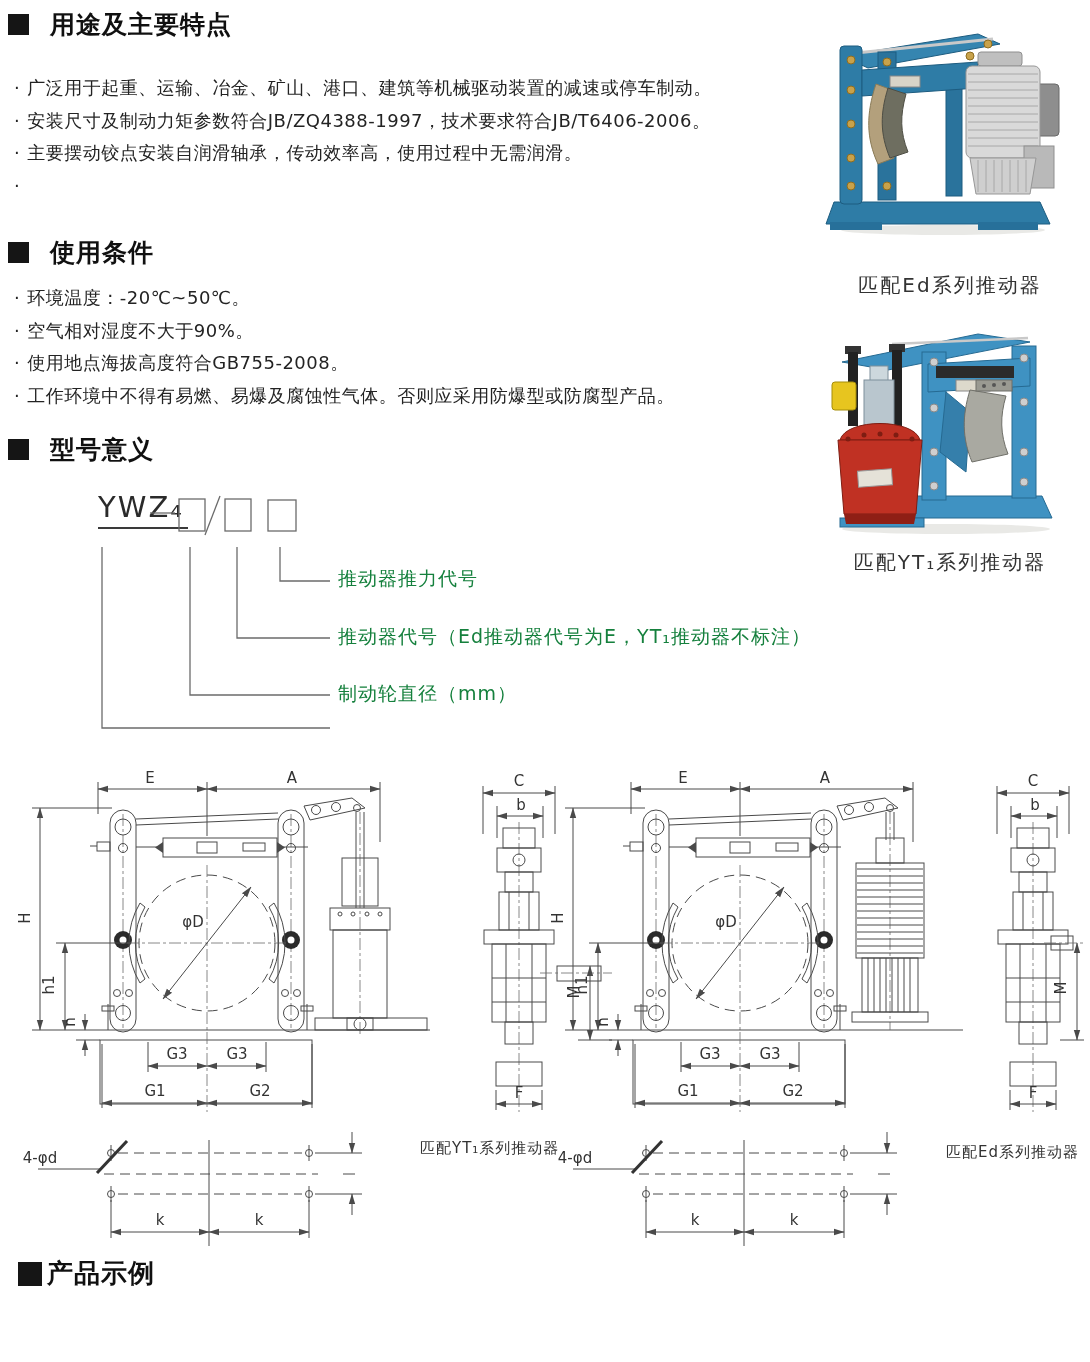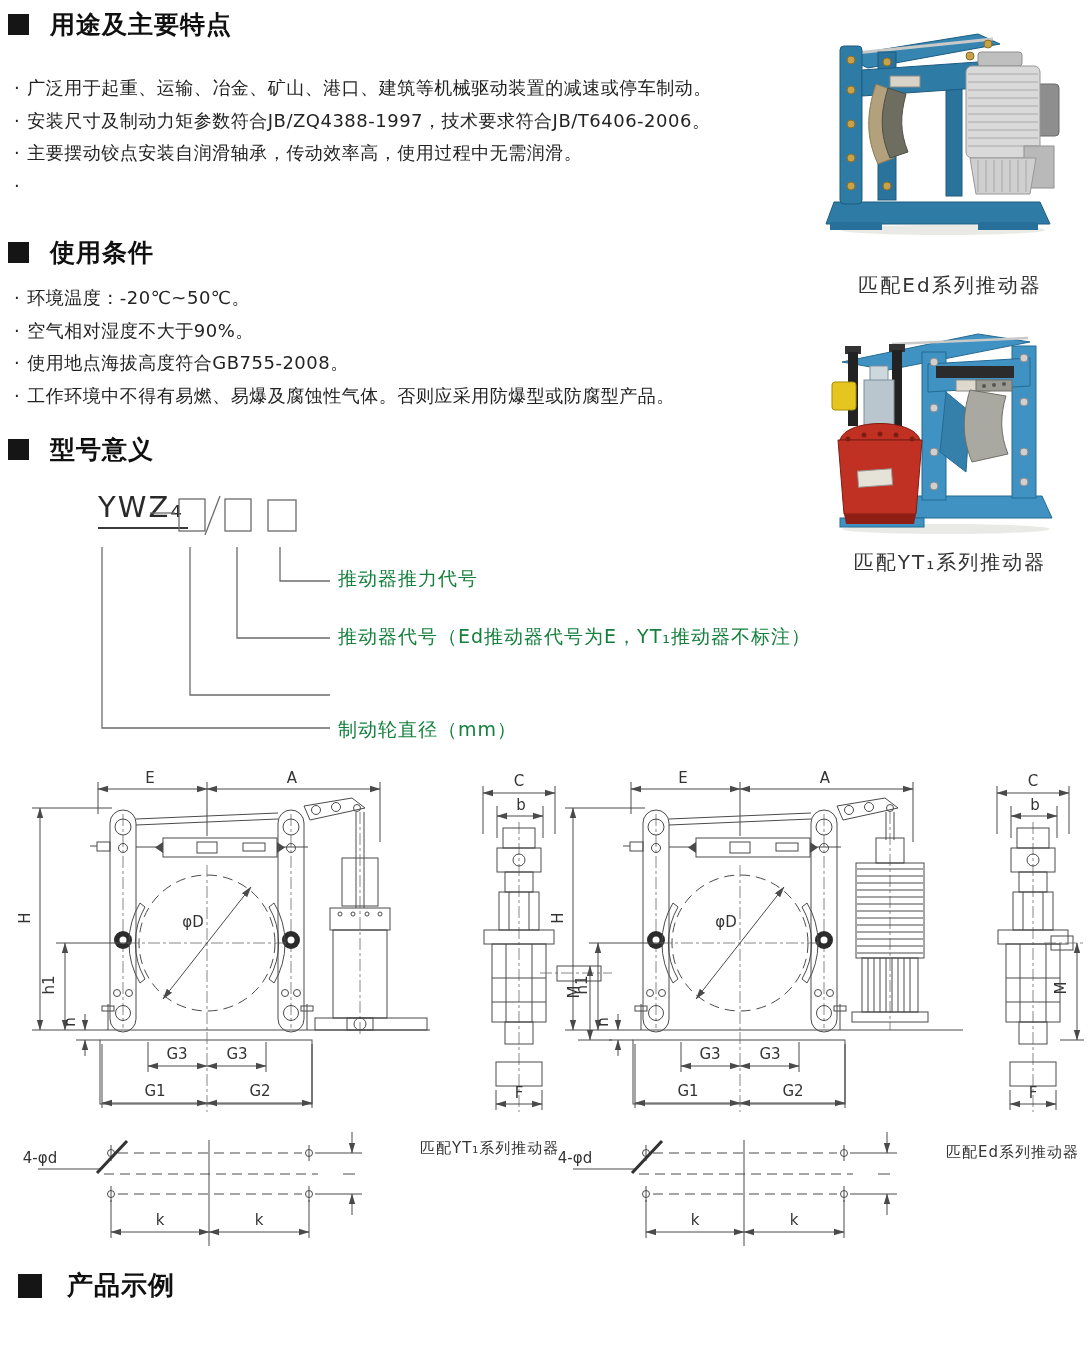--- a/index.html
+++ b/index.html
@@ -1,21 +1,21 @@
 <!DOCTYPE html>
 <html><head>
 <meta charset="utf-8">
 <style>
   html,body{margin:0;padding:0;background:#fff;}
   .page{position:relative;width:1090px;height:1362px;background:#ffffff;overflow:hidden;
         font-family:"DejaVu Sans","Liberation Sans",sans-serif;color:#1f1f1f;}
   .sec-head{position:absolute;display:flex;align-items:center;gap:21px;}
   .sec-head .sq{width:21px;height:21px;background:#151515;flex:none;}
   .sec-head .t{font-size:25px;font-weight:bold;letter-spacing:1px;color:#101010;white-space:nowrap;}
-  .sec-head.big{gap:25px;margin-top:12px;}
+  .sec-head.big{gap:5px;}
   .sec-head.big .sq{width:24px;height:24px;}
   .sec-head.big .t{font-size:26px;}
   .bullets{position:absolute;font-size:18px;line-height:32.5px;color:#232323;letter-spacing:.5px;}
   .bullets .row{display:flex;white-space:nowrap;}
   .bullets .bm{margin-right:7px;}
   .examples{position:absolute;font-size:17.5px;line-height:31px;color:#232323;letter-spacing:.5px;}
   .code{position:absolute;left:62px;top:490px;font-size:29px;color:#2a2a2a;letter-spacing:2px;
         border-bottom:2px solid #3a3a3a;padding:0 4px 3px 0;margin-left:36px;}
   .m-label{position:absolute;left:338px;font-size:19px;color:#15803d;letter-spacing:1px;white-space:nowrap;}
   .m-label sub{font-size:12px;}
@@ -97,21 +97,21 @@
     <rect class="mln" x="228" y="20" width="28" height="31"></rect>
 
     <polyline class="mln" points="62,67 62,248 290,248" fill="none"></polyline>
     <polyline class="mln" points="150,67 150,215 290,215" fill="none"></polyline>
     <polyline class="mln" points="197,67 197,158 290,158" fill="none"></polyline>
     <polyline class="mln" points="240,67 240,101 290,101" fill="none"></polyline>
   </svg>
 
   <div class="m-label" style="top:566px">推动器推力代号</div>
   <div class="m-label" style="top:624px">推动器代号（Ed推动器代号为E，YT₁推动器不标注）</div>
-  <div class="m-label" style="top:717px">制动轮直径（mm）</div>
+  <div class="m-label" style="top:681px">制动轮直径（mm）</div>
 
   <svg style="left:828px;top:26px" width="236" height="212" viewBox="0 0 236 212">
     <g>
       <ellipse cx="115" cy="204" rx="102" ry="5" fill="#e9e9e6"></ellipse>
       <path d="M6,176 L212,176 L222,198 L-2,198 Z" fill="#2e7ca6" stroke="#1d5c80"></path>
       <rect x="2" y="196" width="52" height="8" fill="#27709a"></rect>
       <rect x="150" y="196" width="60" height="8" fill="#27709a"></rect>
       <path d="M14,30 L150,8 L172,18 L40,42 Z" fill="#3585b0" stroke="#1d5c80"></path>
       <line x1="18" y1="28" x2="165" y2="13" stroke="#c9c9c9" stroke-width="3"></line>
       <rect x="12" y="20" width="22" height="158" rx="4" fill="#2e7ca6" stroke="#1d5c80"></rect>

